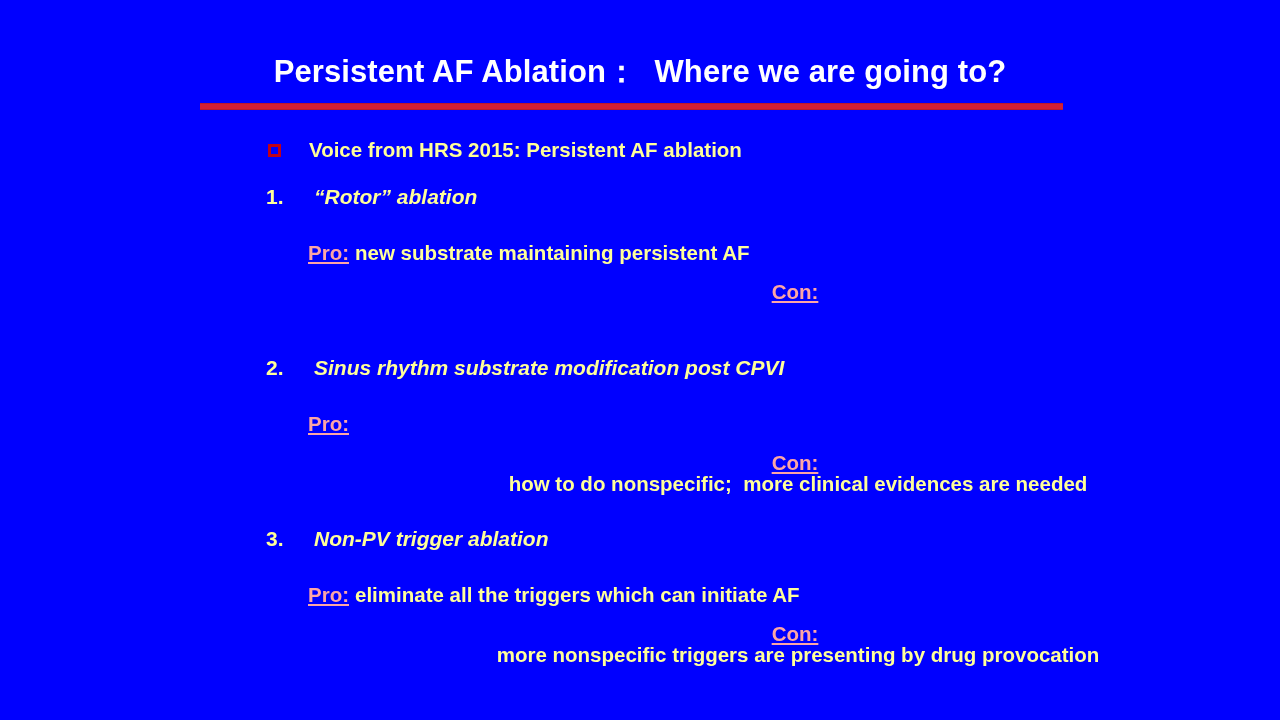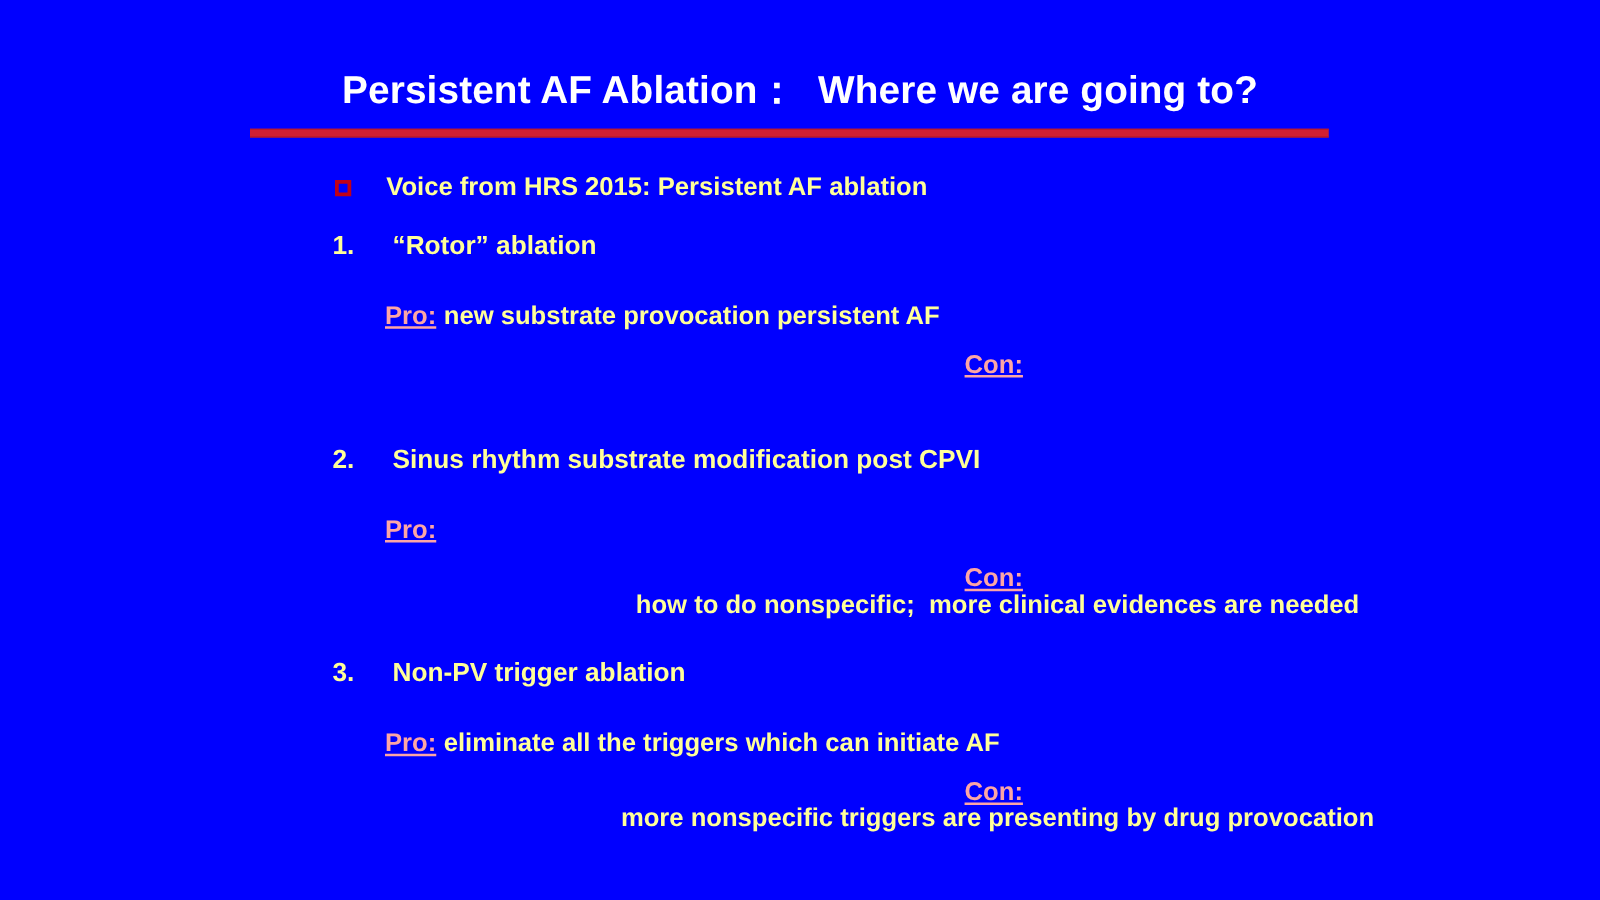--- a/index.html
+++ b/index.html
@@ -109,20 +109,21 @@
     width: 48px;
     flex: none;
     color: #ffff99;
     font-size: 21px;
     font-weight: 600;
   }
   .num-text {
     color: #ffff99;
     font-size: 21px;
     font-weight: 600;
+    font-style: italic;
   }
 
   
   .sub-line {
     margin-left: 308px;
     height: 57px;
     display: flex;
     align-items: center;
     font-size: 20.5px;
     font-weight: 600;
@@ -159,21 +160,21 @@
       <span class="sq-bullet"></span>
       <span class="bullet-text">Voice from HRS 2015: Persistent AF ablation</span>
     </div>
 
     <div class="line num-line">
       <span class="num-marker">1.</span>
       <span class="num-text">“Rotor” ablation</span>
     </div>
     <div class="line sub-line">
       <span class="sub-label">Pro:</span>
-      <span class="sub-text">new substrate provocation persistent AF</span>
+      <span class="sub-text">new substrate maintaining persistent AF</span>
     </div>
     <div class="line sub-line indent-2">
       <span class="sub-label">Con:</span>
     </div>
 
     <div class="line num-line">
       <span class="num-marker">2.</span>
       <span class="num-text">Sinus rhythm substrate modification post CPVI</span>
     </div>
     <div class="line sub-line">

